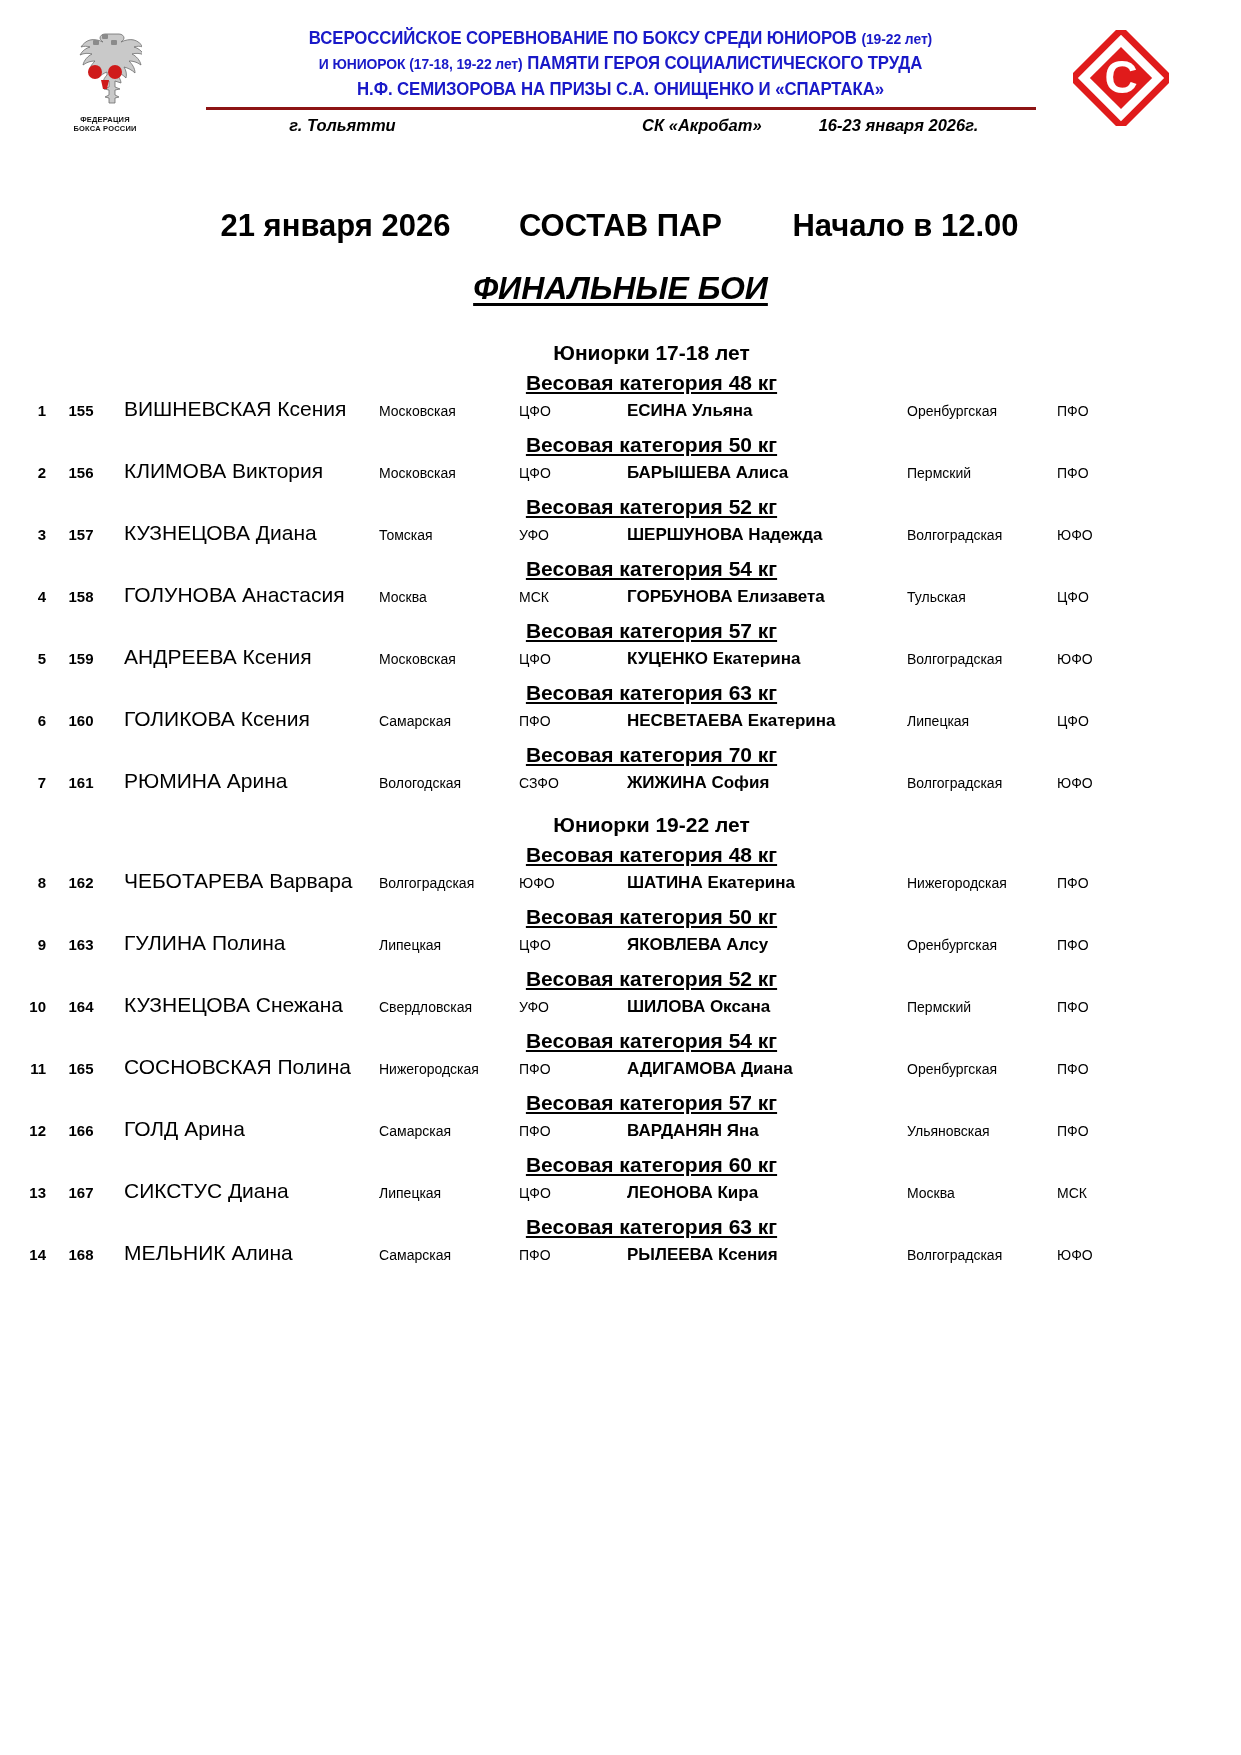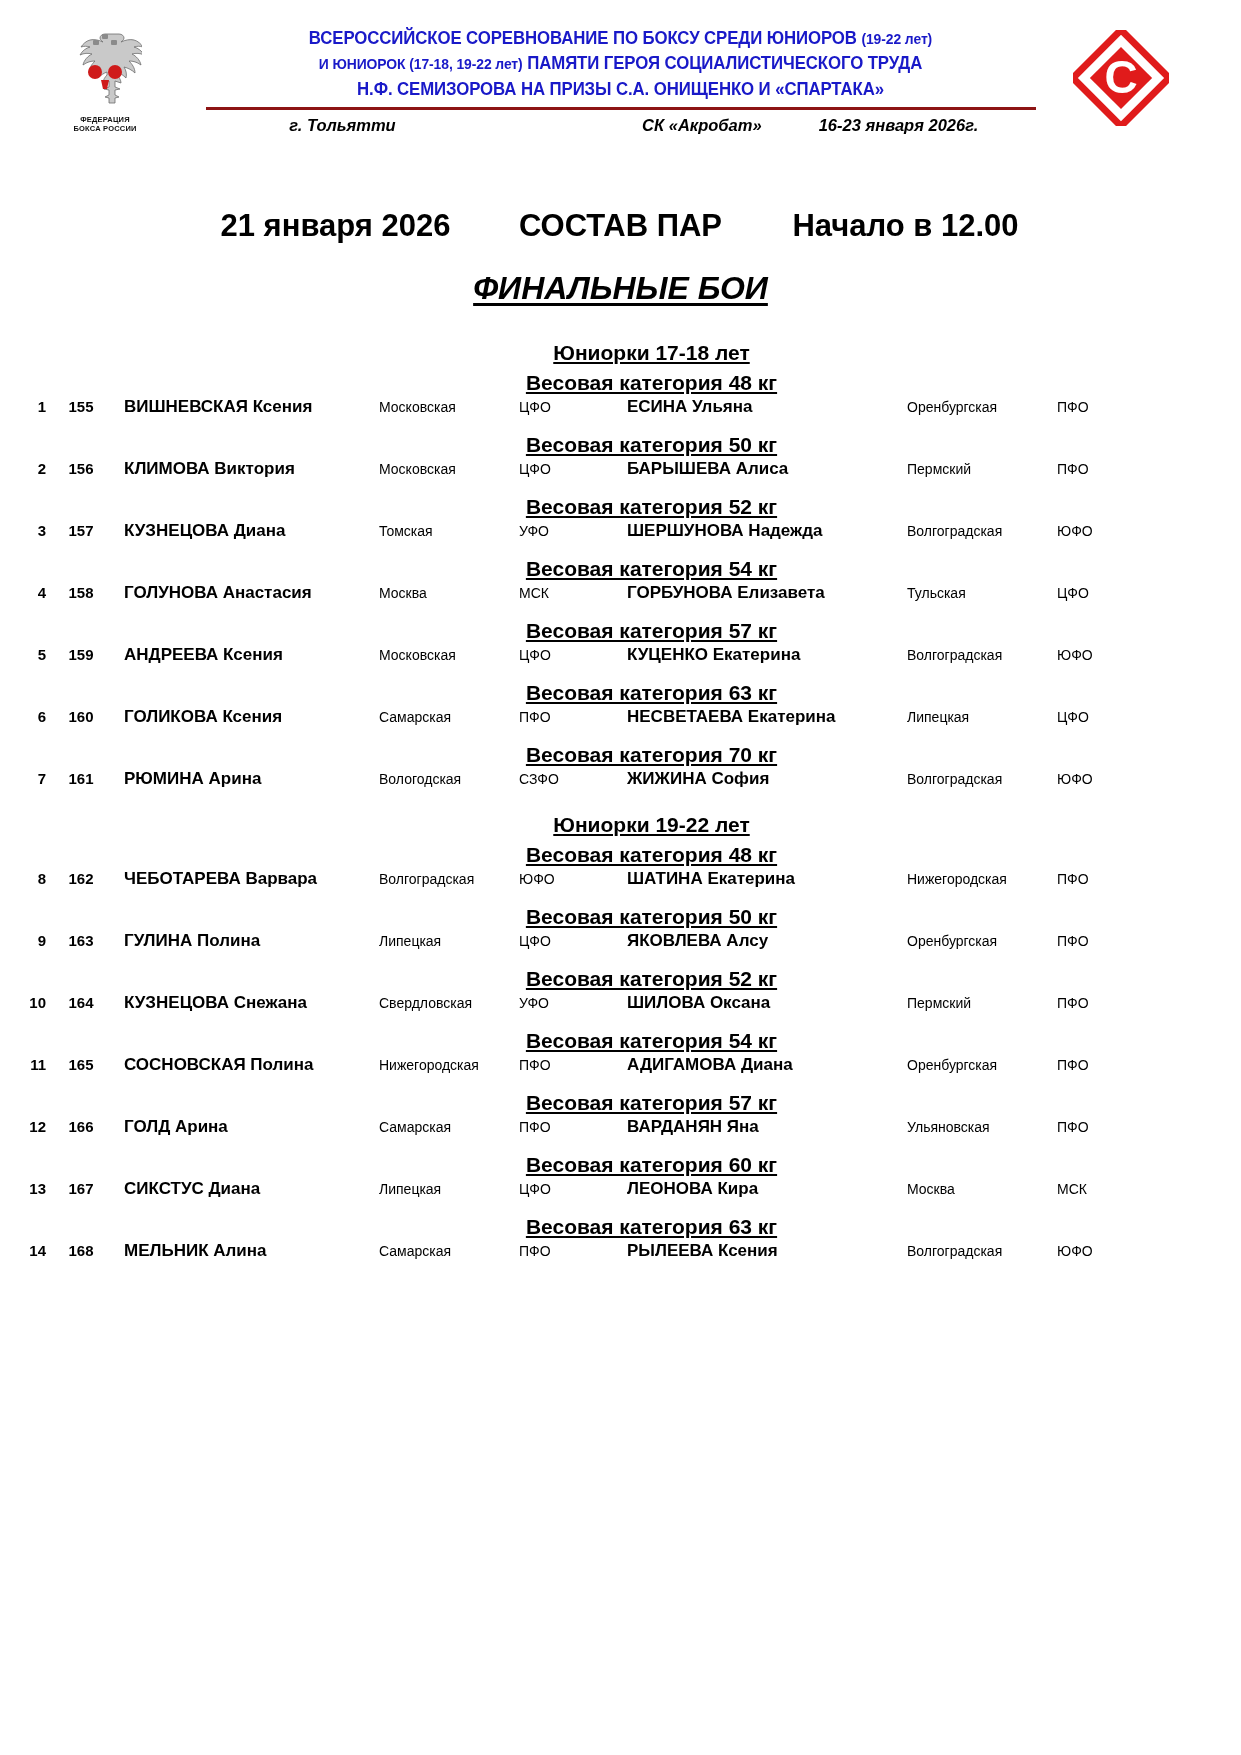--- a/index.html
+++ b/index.html
@@ -125,21 +125,20 @@
 
   .age-group {
     text-align: center;
     font-weight: bold;
     font-size: 21px;
     padding-left: 62px;
     margin-top: 14px;
     margin-bottom: 2px;
   }
   .age-group span {
-    text-decoration: underline;
     text-underline-offset: 2px;
   }
 
   .weight-cat {
     text-align: center;
     font-weight: bold;
     font-size: 21px;
     padding-left: 62px;
     margin-top: 6px;
     margin-bottom: 2px;
@@ -164,22 +163,22 @@
   }
   .c-bib {
     width: 54px;
     text-align: center;
     font-size: 15px;
     font-weight: bold;
   }
   .c-red-name {
     width: 255px;
     padding-left: 16px;
-    font-size: 17px;
-    font-weight: bold;
+    font-size: 21px;
+    font-weight: normal;
     white-space: nowrap;
   }
   .c-red-region {
     width: 140px;
     font-size: 14px;
   }
   .c-red-fed {
     width: 108px;
     font-size: 14px;
   }

